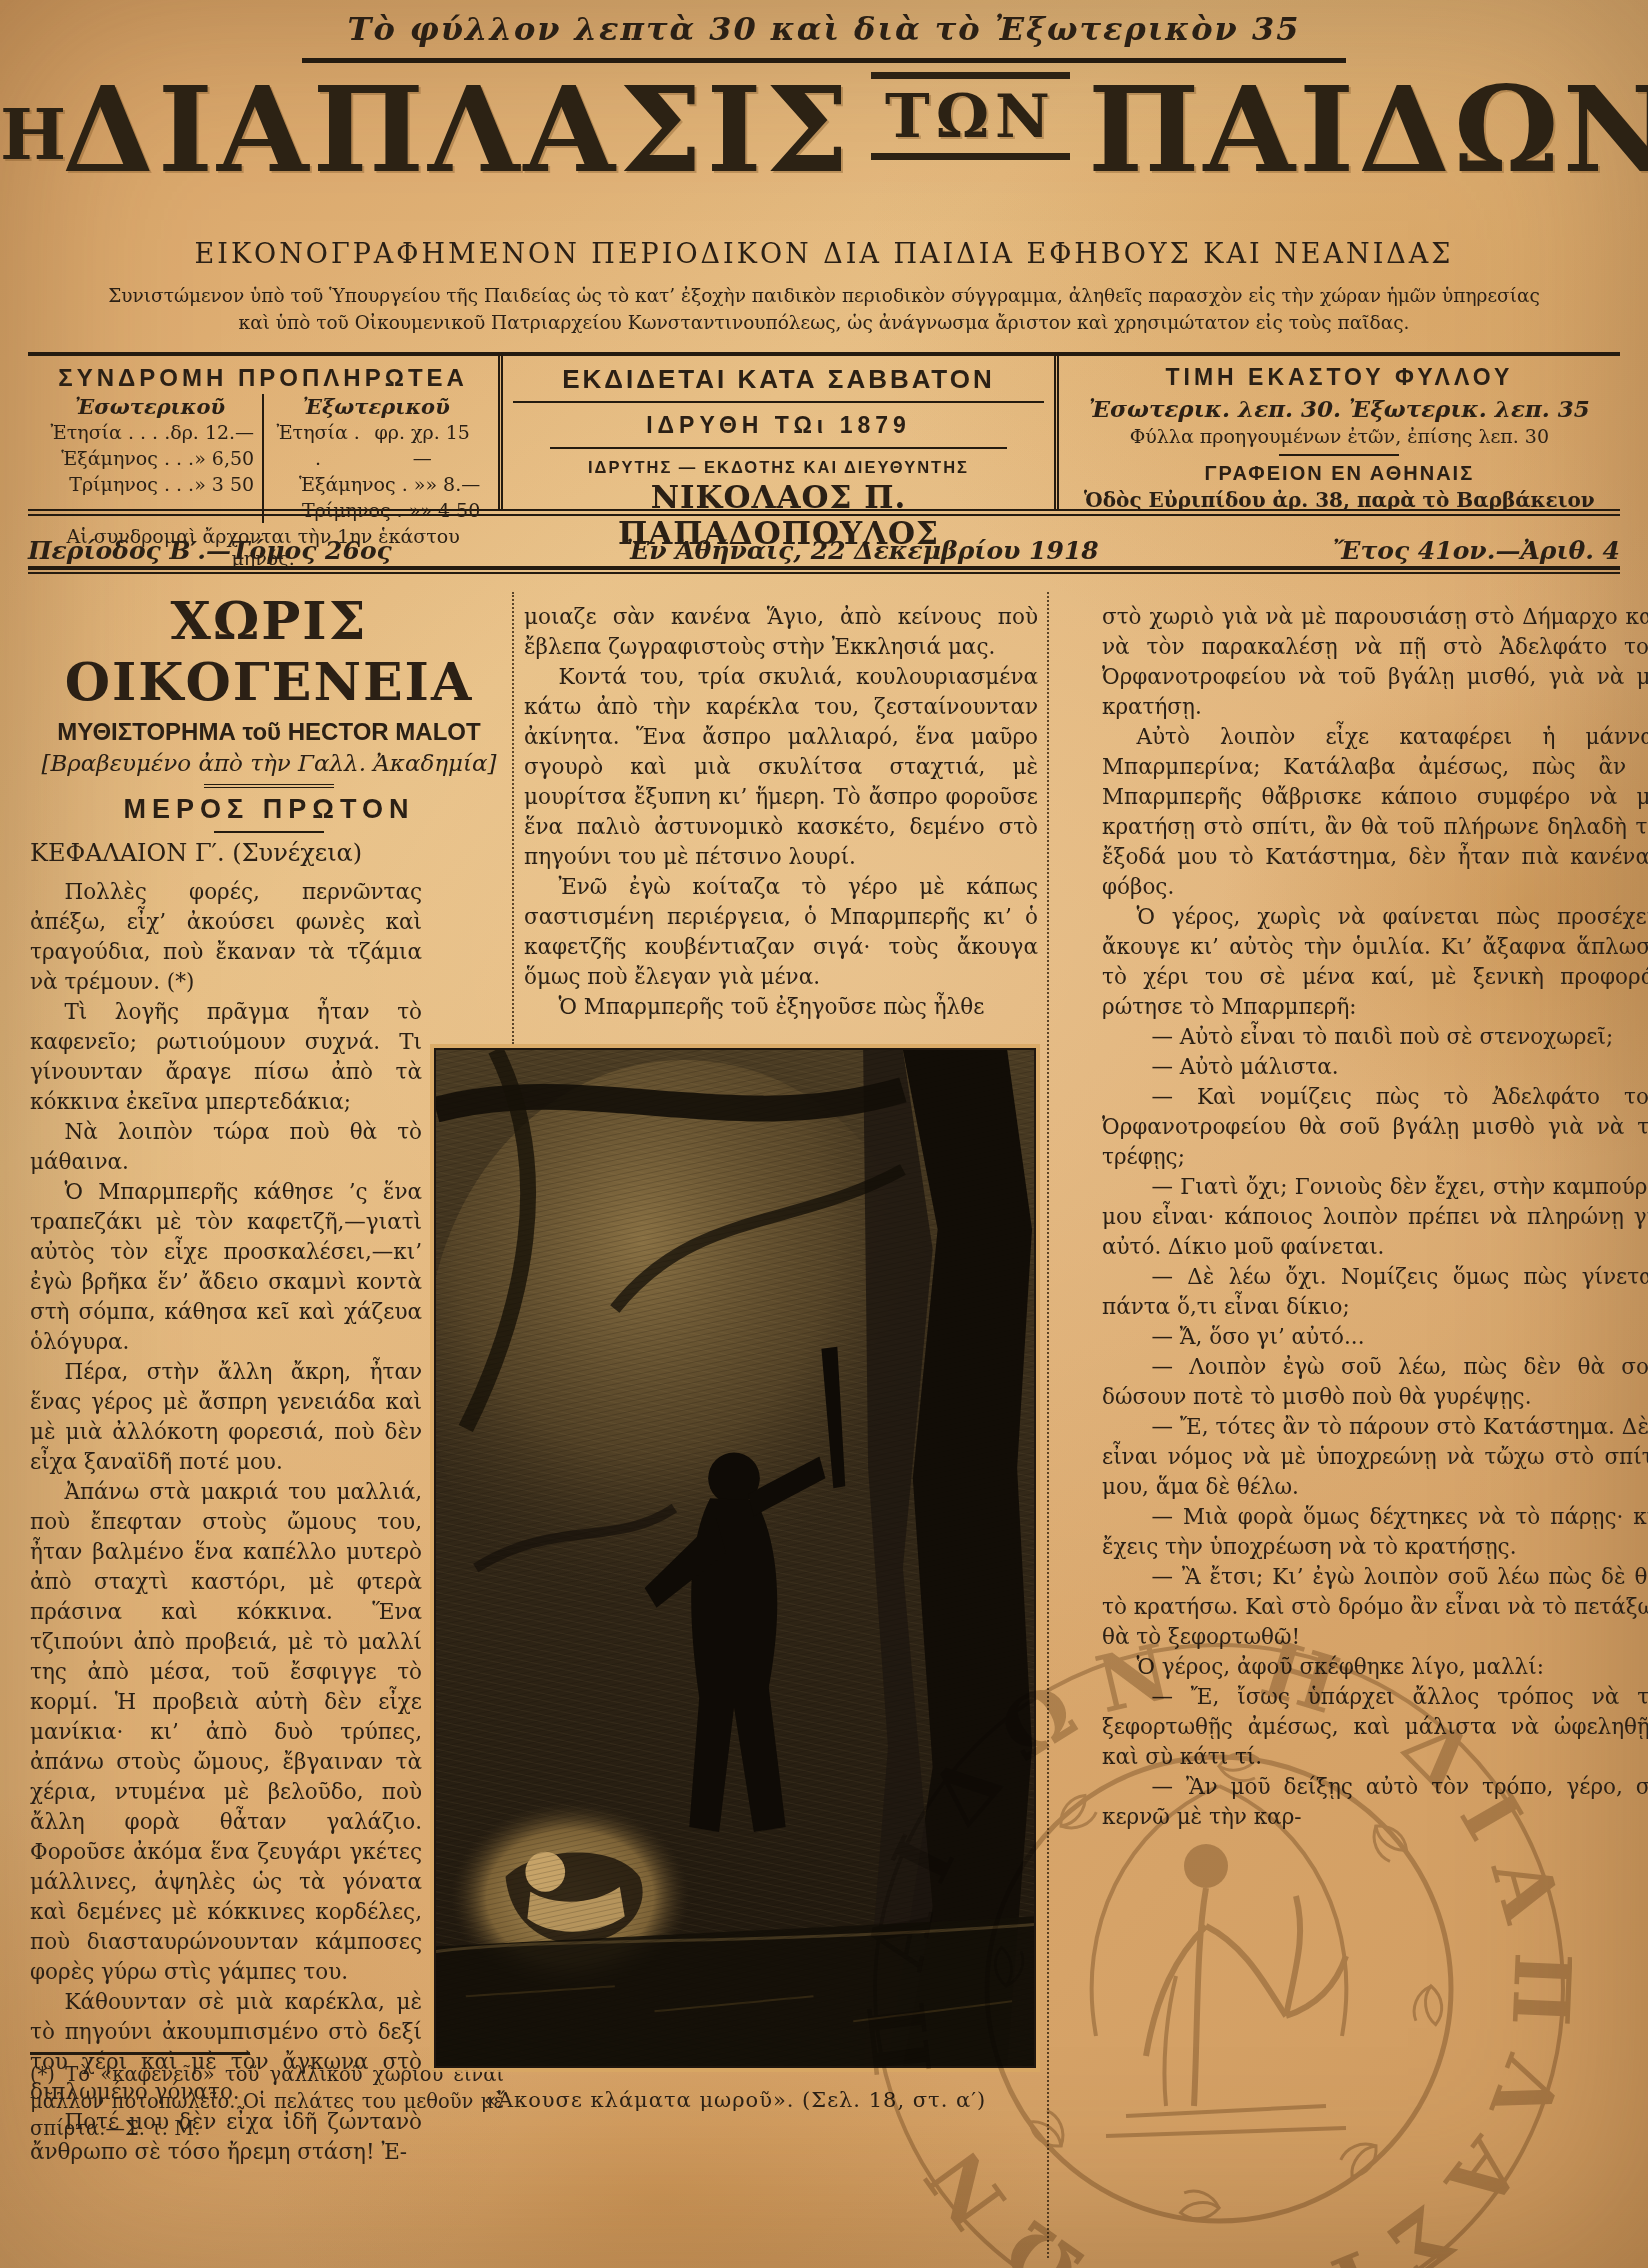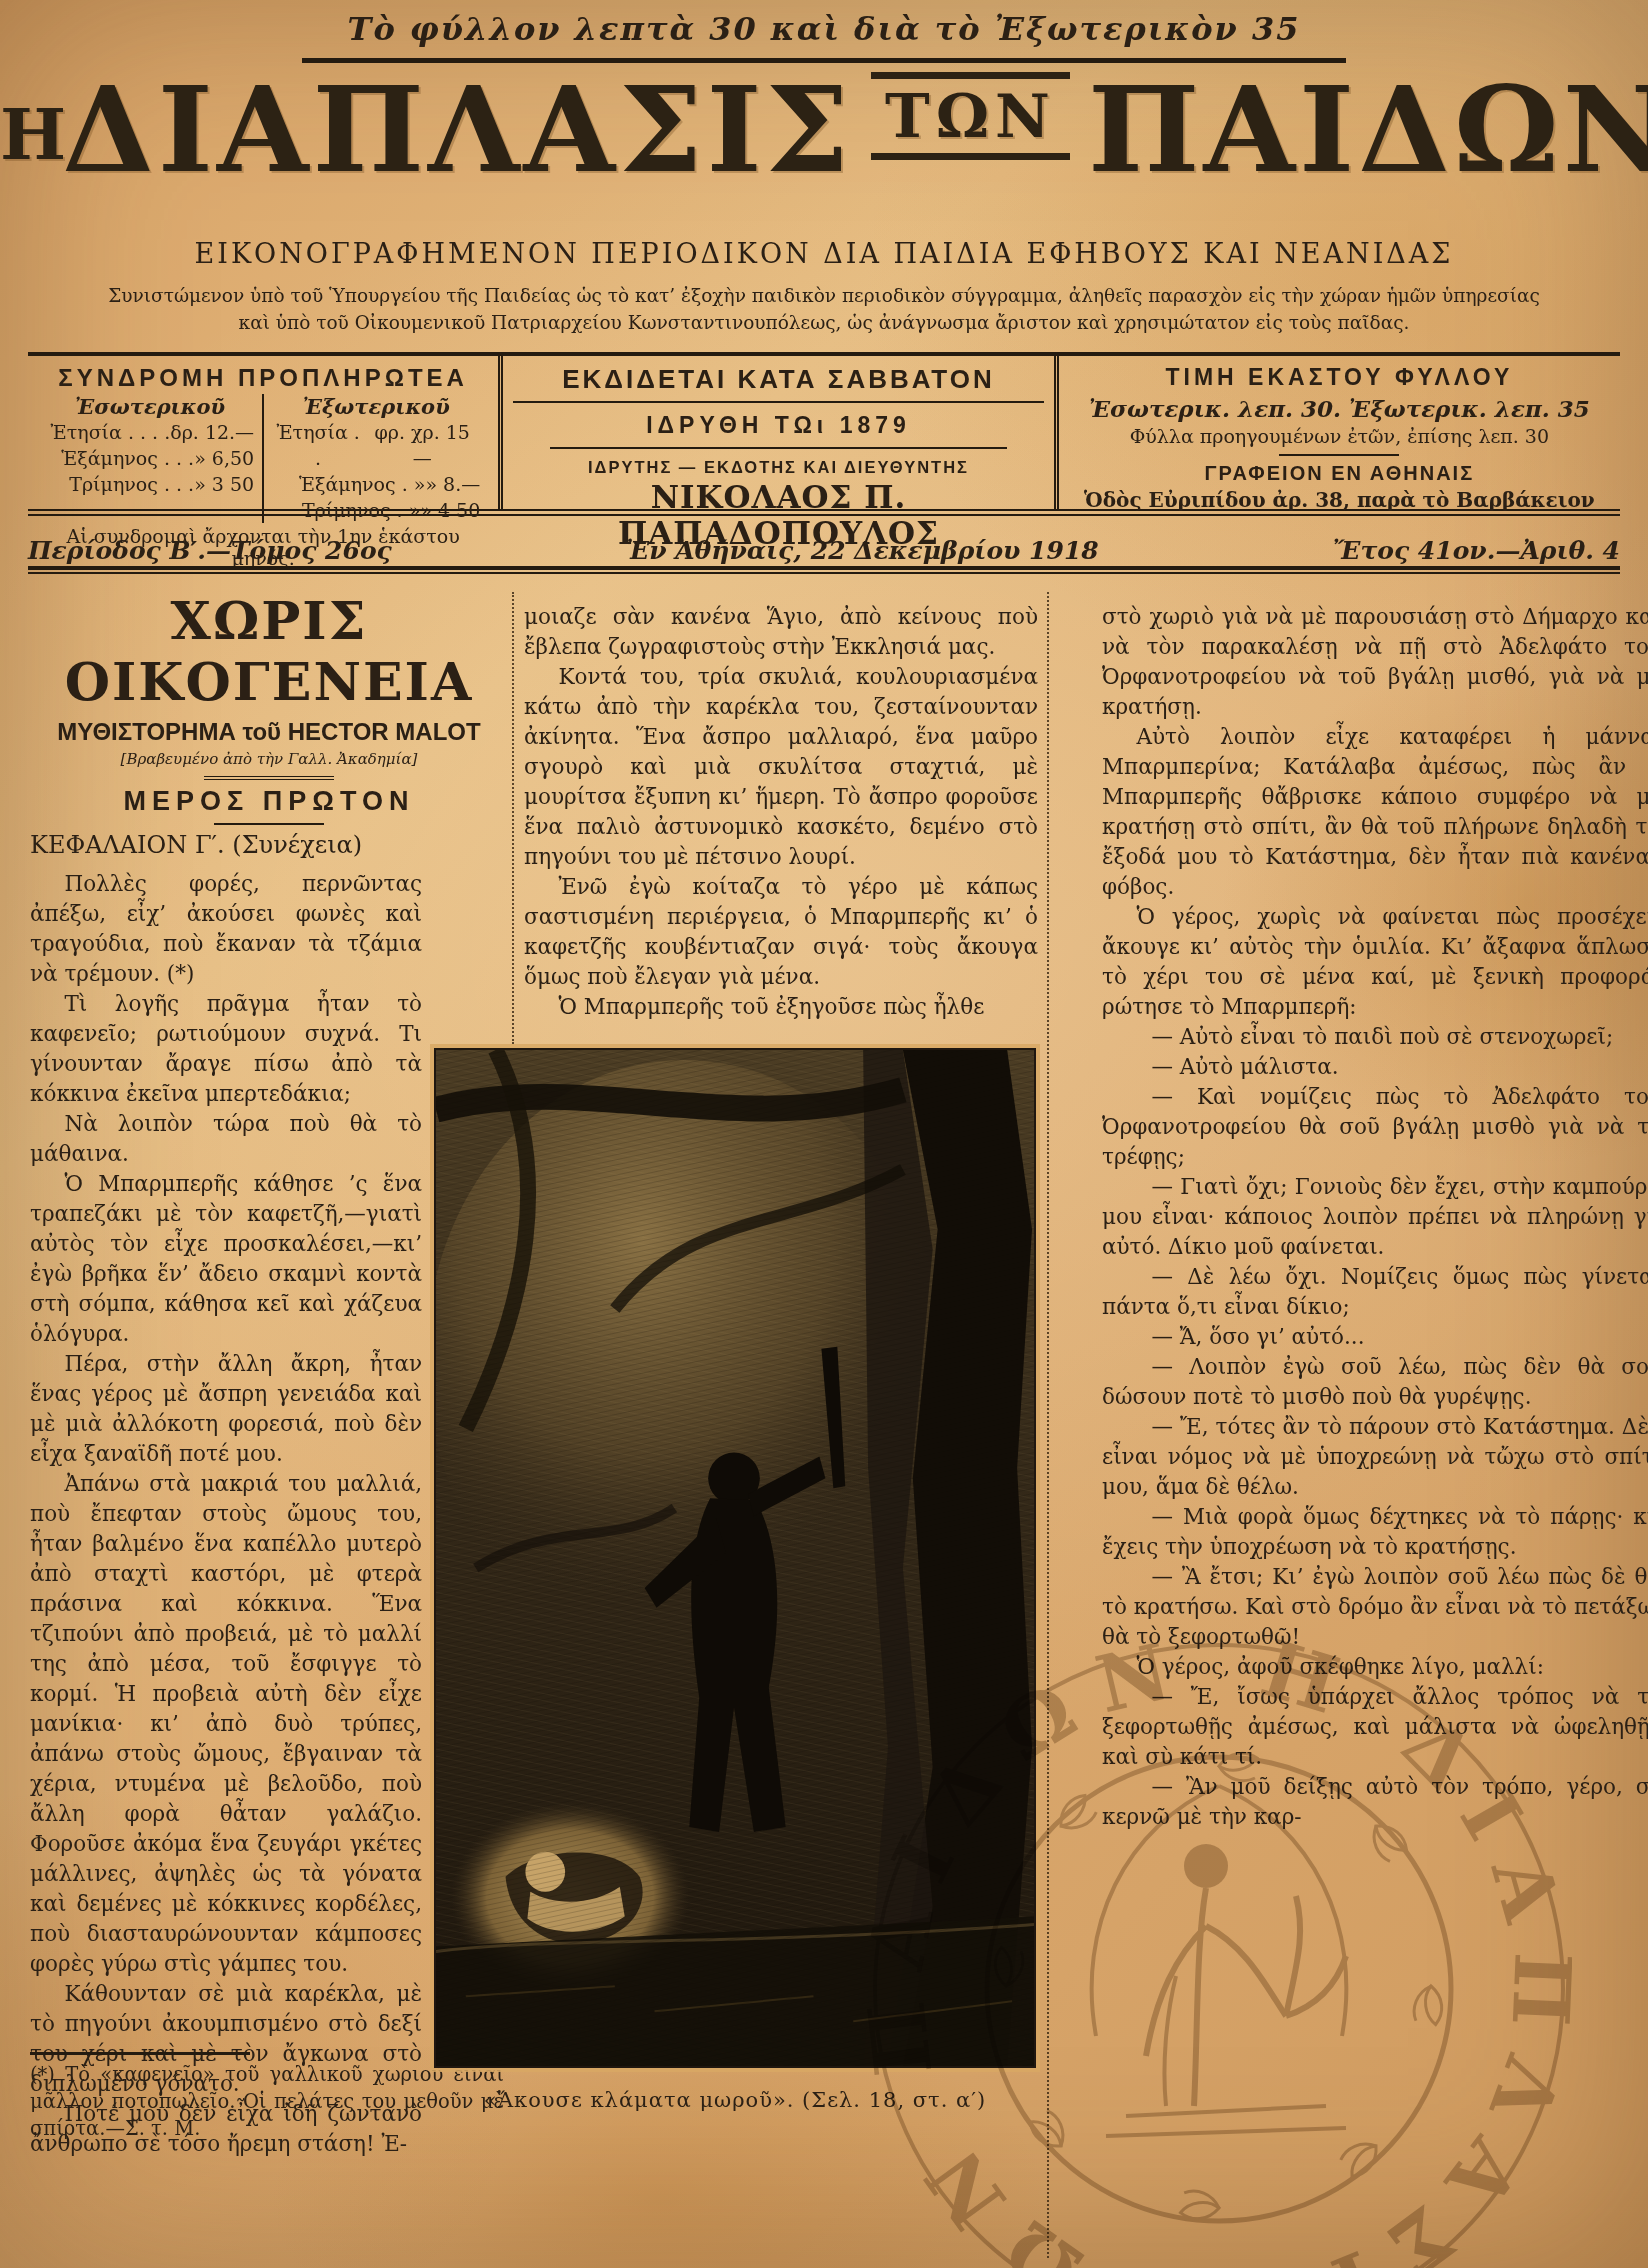--- a/index.html
+++ b/index.html
@@ -89,21 +89,21 @@
   
   .vrule1 { position:absolute; left:512px; top:592px; height:452px; border-left:2px dotted rgba(55,38,18,.8); }
   .vrule2 { position:absolute; left:1047px; top:592px; height:1666px; border-left:2px dotted rgba(55,38,18,.8); }
 
   .col-left  { position:absolute; left:30px;  top:590px; width:478px; }
   .col-mid   { position:absolute; left:524px; top:592px; width:514px; }
   .col-right { position:absolute; left:1102px;top:592px; width:560px; }
 
   .art-title   { text-align:center; font-size:52px; font-weight:bold; letter-spacing:2px; }
   .art-sub     { text-align:center; font-size:24px; font-weight:bold; margin-top:6px; }
-  .art-award   { text-align:center; font-size:15px; font-style:italic; margin-top:4px; }
+  .art-award   { text-align:center; font-size:23px; font-style:italic; margin-top:4px; }
   .short-rule  { width:130px; margin:8px auto 6px; border-top:4px double #241b10; }
   .short-rule2 { width:110px; margin:6px auto 6px; border-top:2px solid #241b10; }
   .art-part    { text-align:center; font-size:27px; font-weight:bold; letter-spacing:6px; }
   .art-chapter { font-size:24px; margin-top:4px; }
 
   .bodytext { font-size:21.5px; line-height:30px; text-align:justify; margin-top:10px; }
   .bodytext p { text-indent:1.6em; }
   .bodytext p.no-indent { text-indent:0; }
   .bodytext p.dialog { text-indent:2.3em; }
   .left-intrude { float:right; width:86px; height:1014px; margin-top:242px; }

